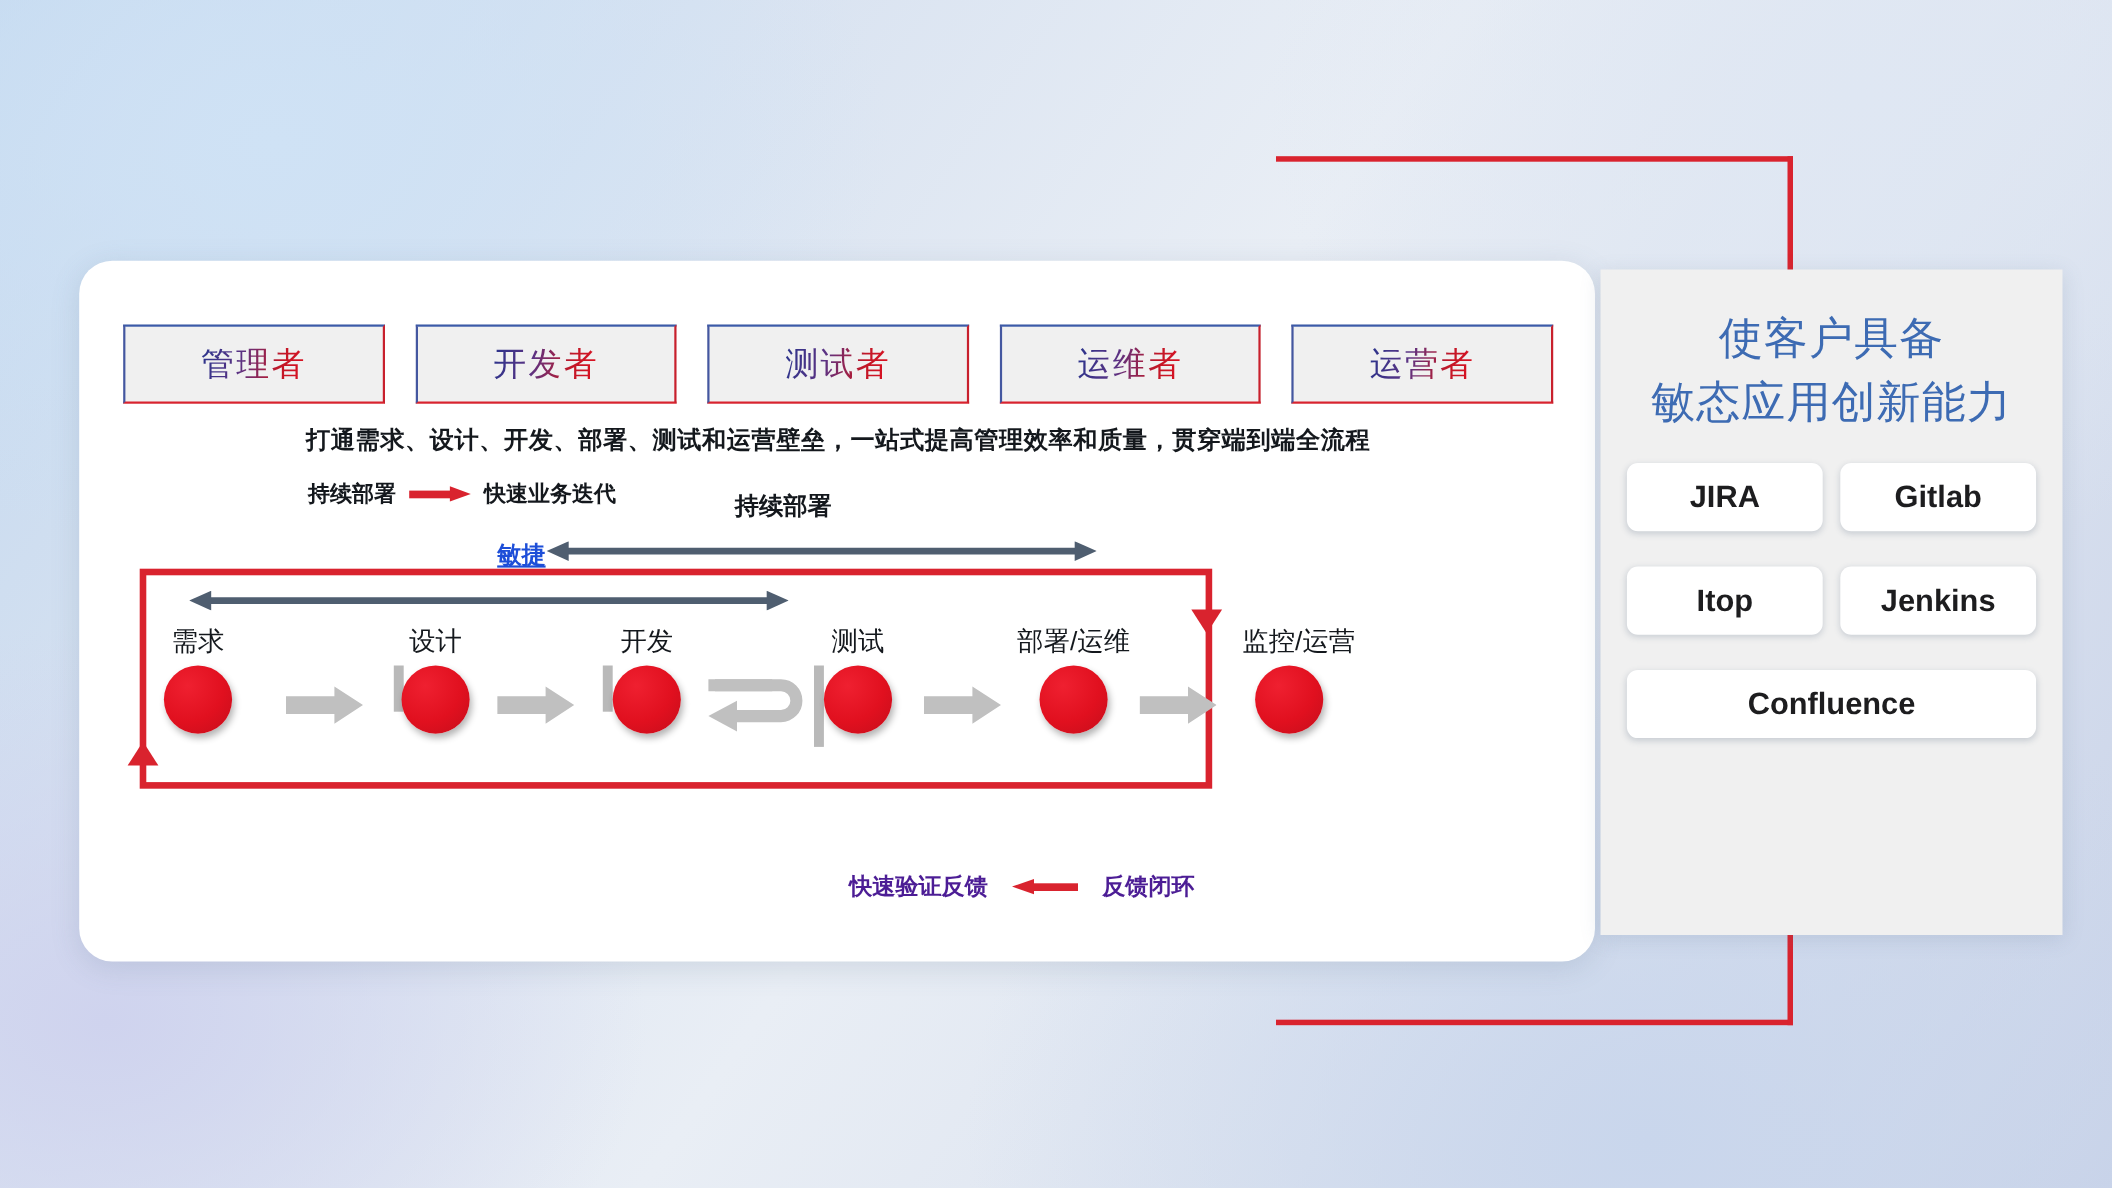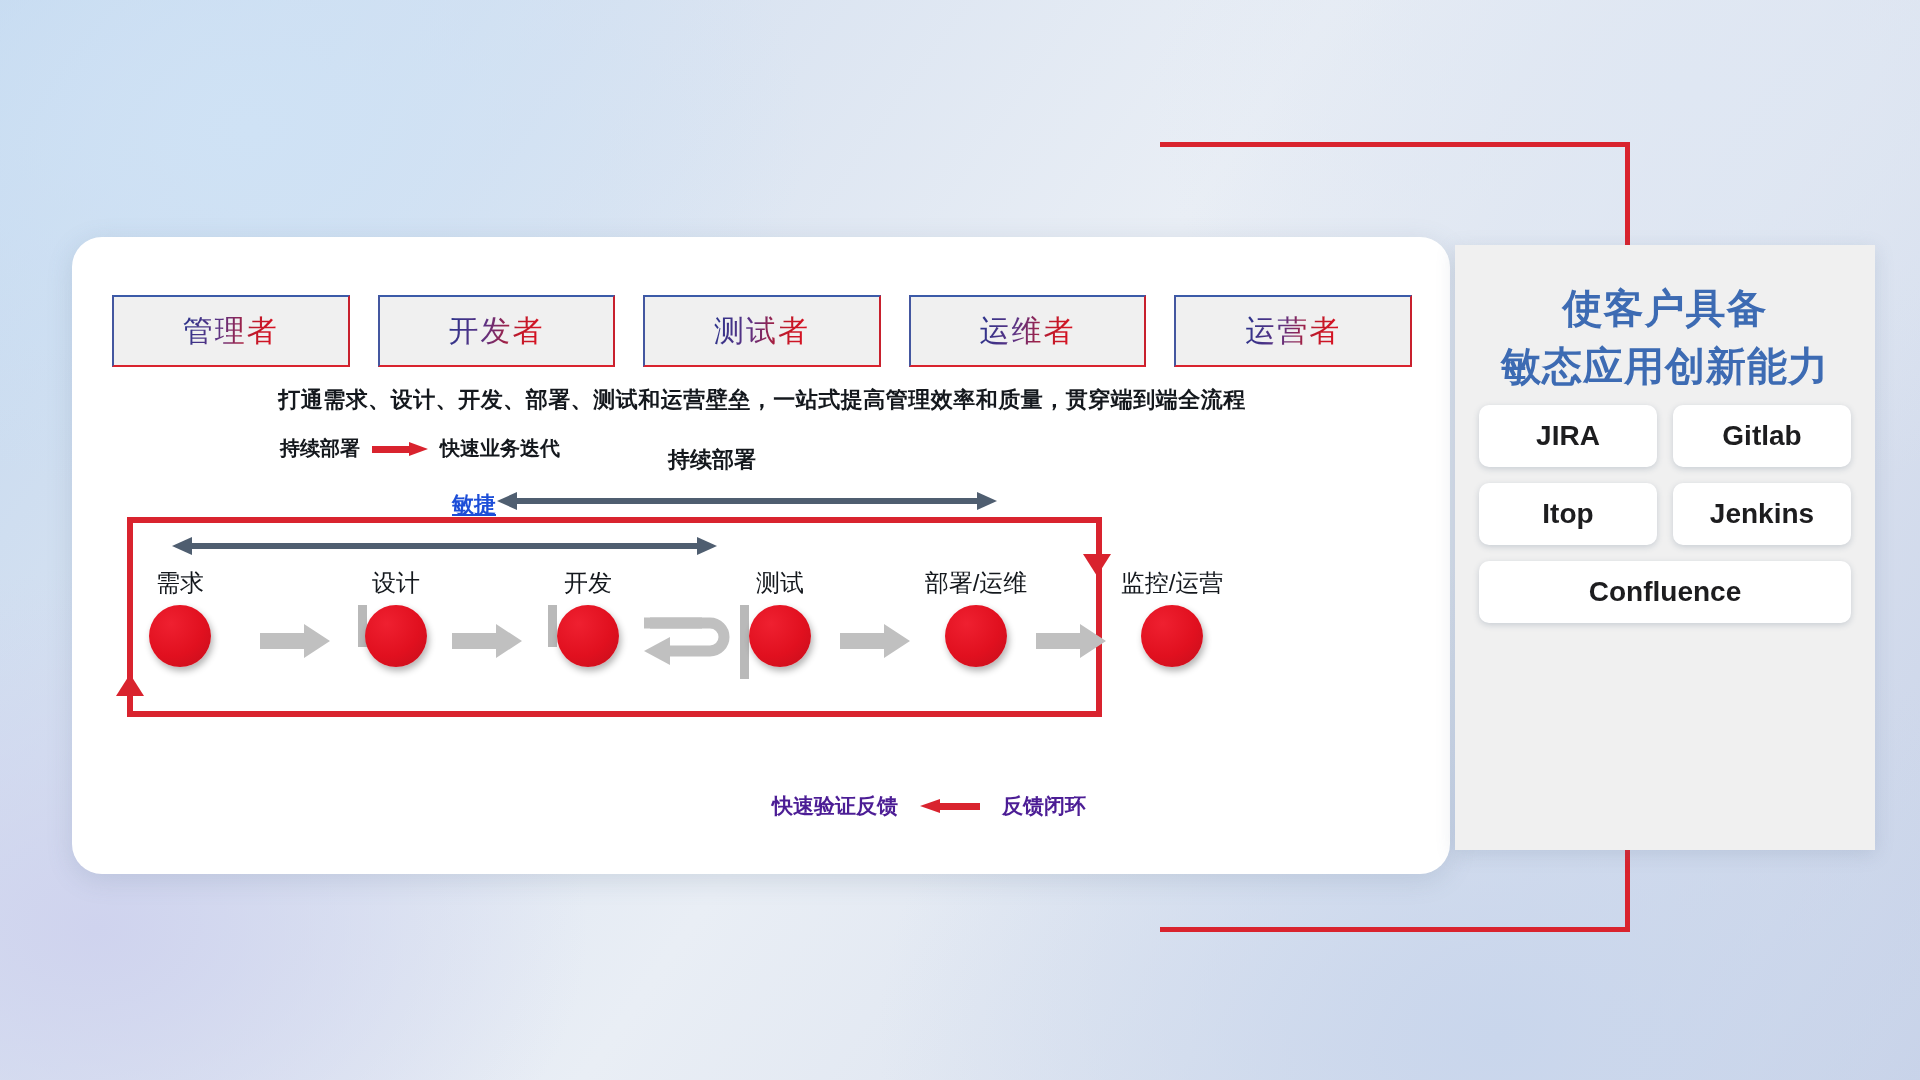--- a/index.html
+++ b/index.html
@@ -289,30 +289,30 @@
     height: 605px;
     background: #f0f0f0;
     box-shadow: 0 4px 18px rgba(90,110,140,0.18);
     z-index: 4;
   }
   #sidebar-title {
     margin-top: 34px;
     text-align: center;
     color: #3d6bb3;
     font-size: 40px;
-    font-weight: bold;
+    font-weight: normal;
     line-height: 1.45;
     letter-spacing: 1px;
   }
   #tool-grid {
-    margin: 10px auto 0;
+    margin: 26px auto 0;
     width: 372px;
     display: flex;
     flex-wrap: wrap;
-    gap: 16px 16px;
+    gap: 32px 16px;
   }
   .tool-chip {
     box-sizing: border-box;
     height: 62px;
     background: #ffffff;
     border-radius: 10px;
     box-shadow: 0 2px 6px rgba(60,80,110,0.22);
     display: flex;
     align-items: center;
     justify-content: center;
@@ -424,21 +424,21 @@
 
       <div class="node" style="left:804px; top:0;">
         <div class="node-label">部署/运维</div>
         <div class="node-dot"></div>
       </div>
 
       <svg class="gray-arrow" style="left:924px;" viewBox="0 0 70 36">
         <polygon points="0,10 44,10 44,1 70,18 44,35 44,26 0,26" fill="#c0c0c0"></polygon>
       </svg>
 
-      <div class="node" style="left:1000px; top:0;">
+      <div class="node" style="left:1000px; top:0;text-align:right;">
         <div class="node-label">监控/运营</div>
         <div class="node-dot"></div>
       </div>
 
     </div>
 
     <div id="legend-feedback">
       <span>快速验证反馈</span>
       <span class="legend-arrow-left"></span>
       <span>反馈闭环</span>

